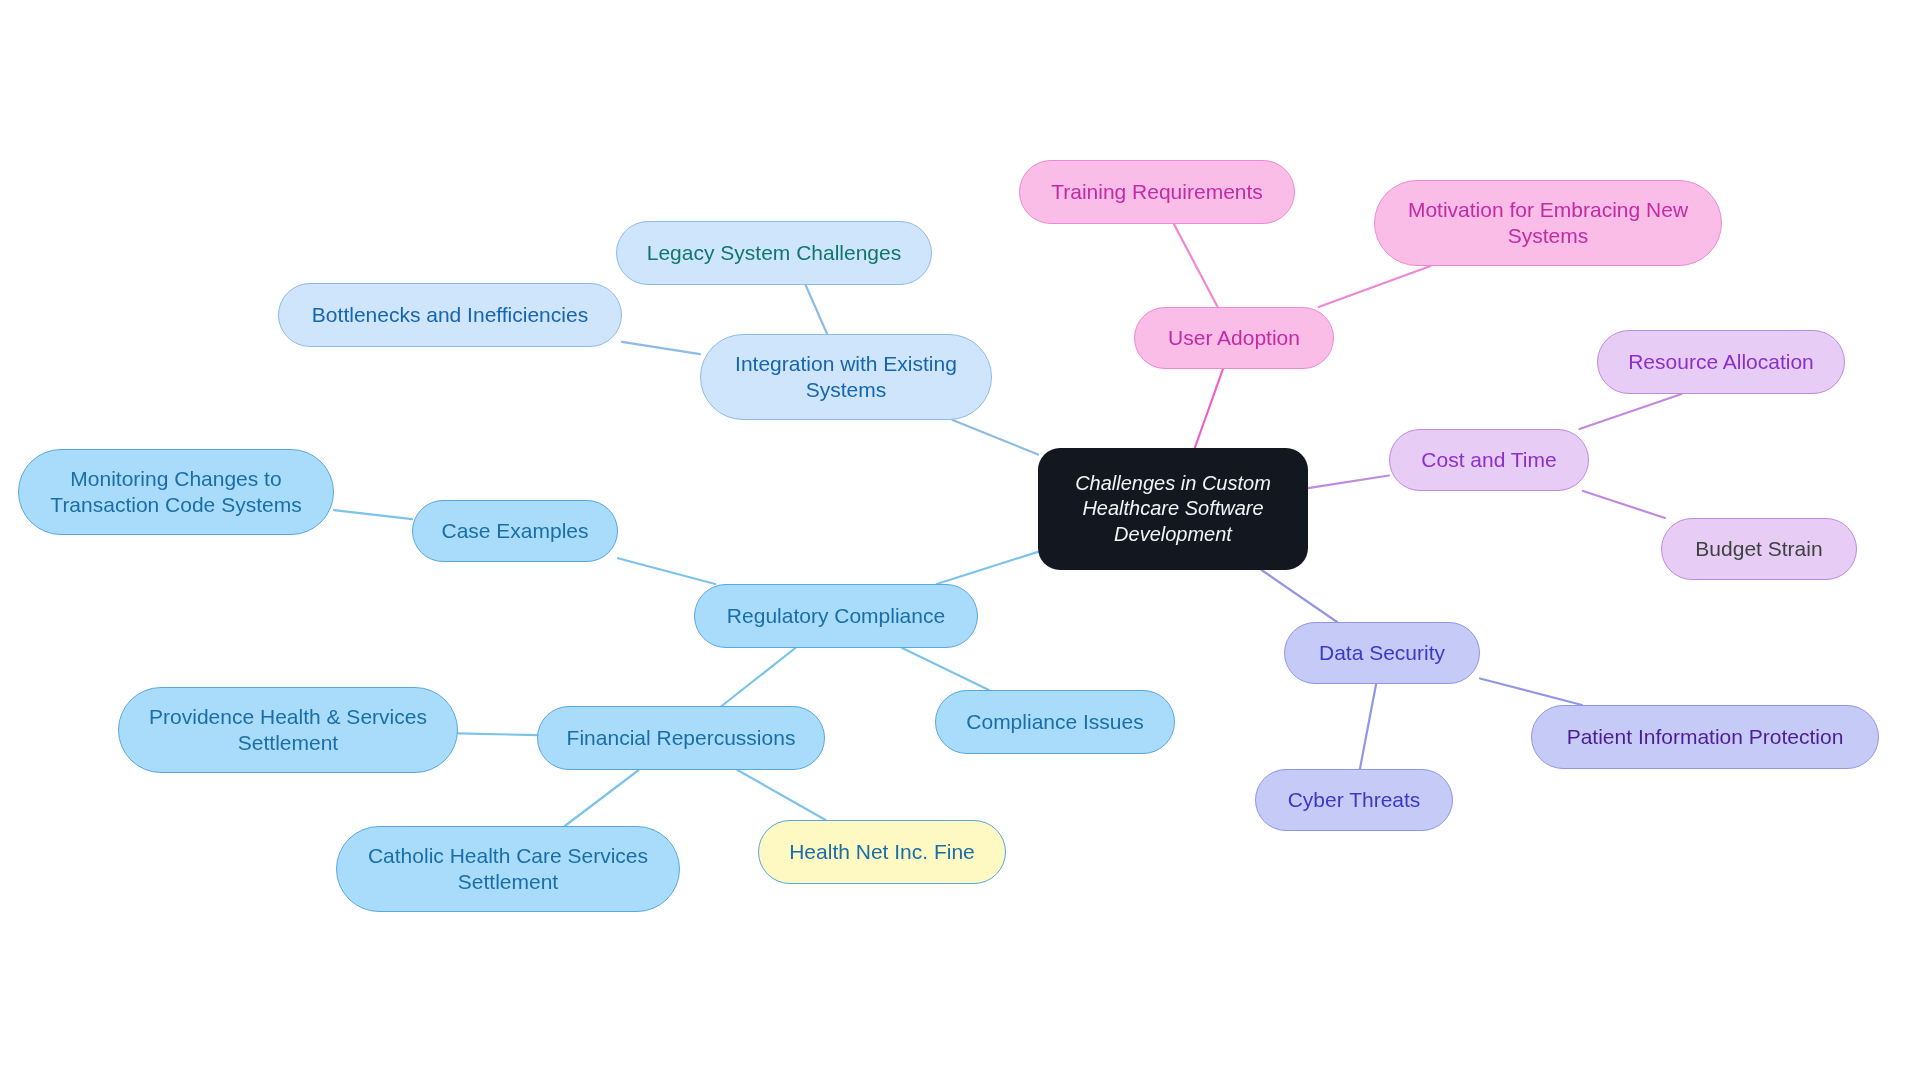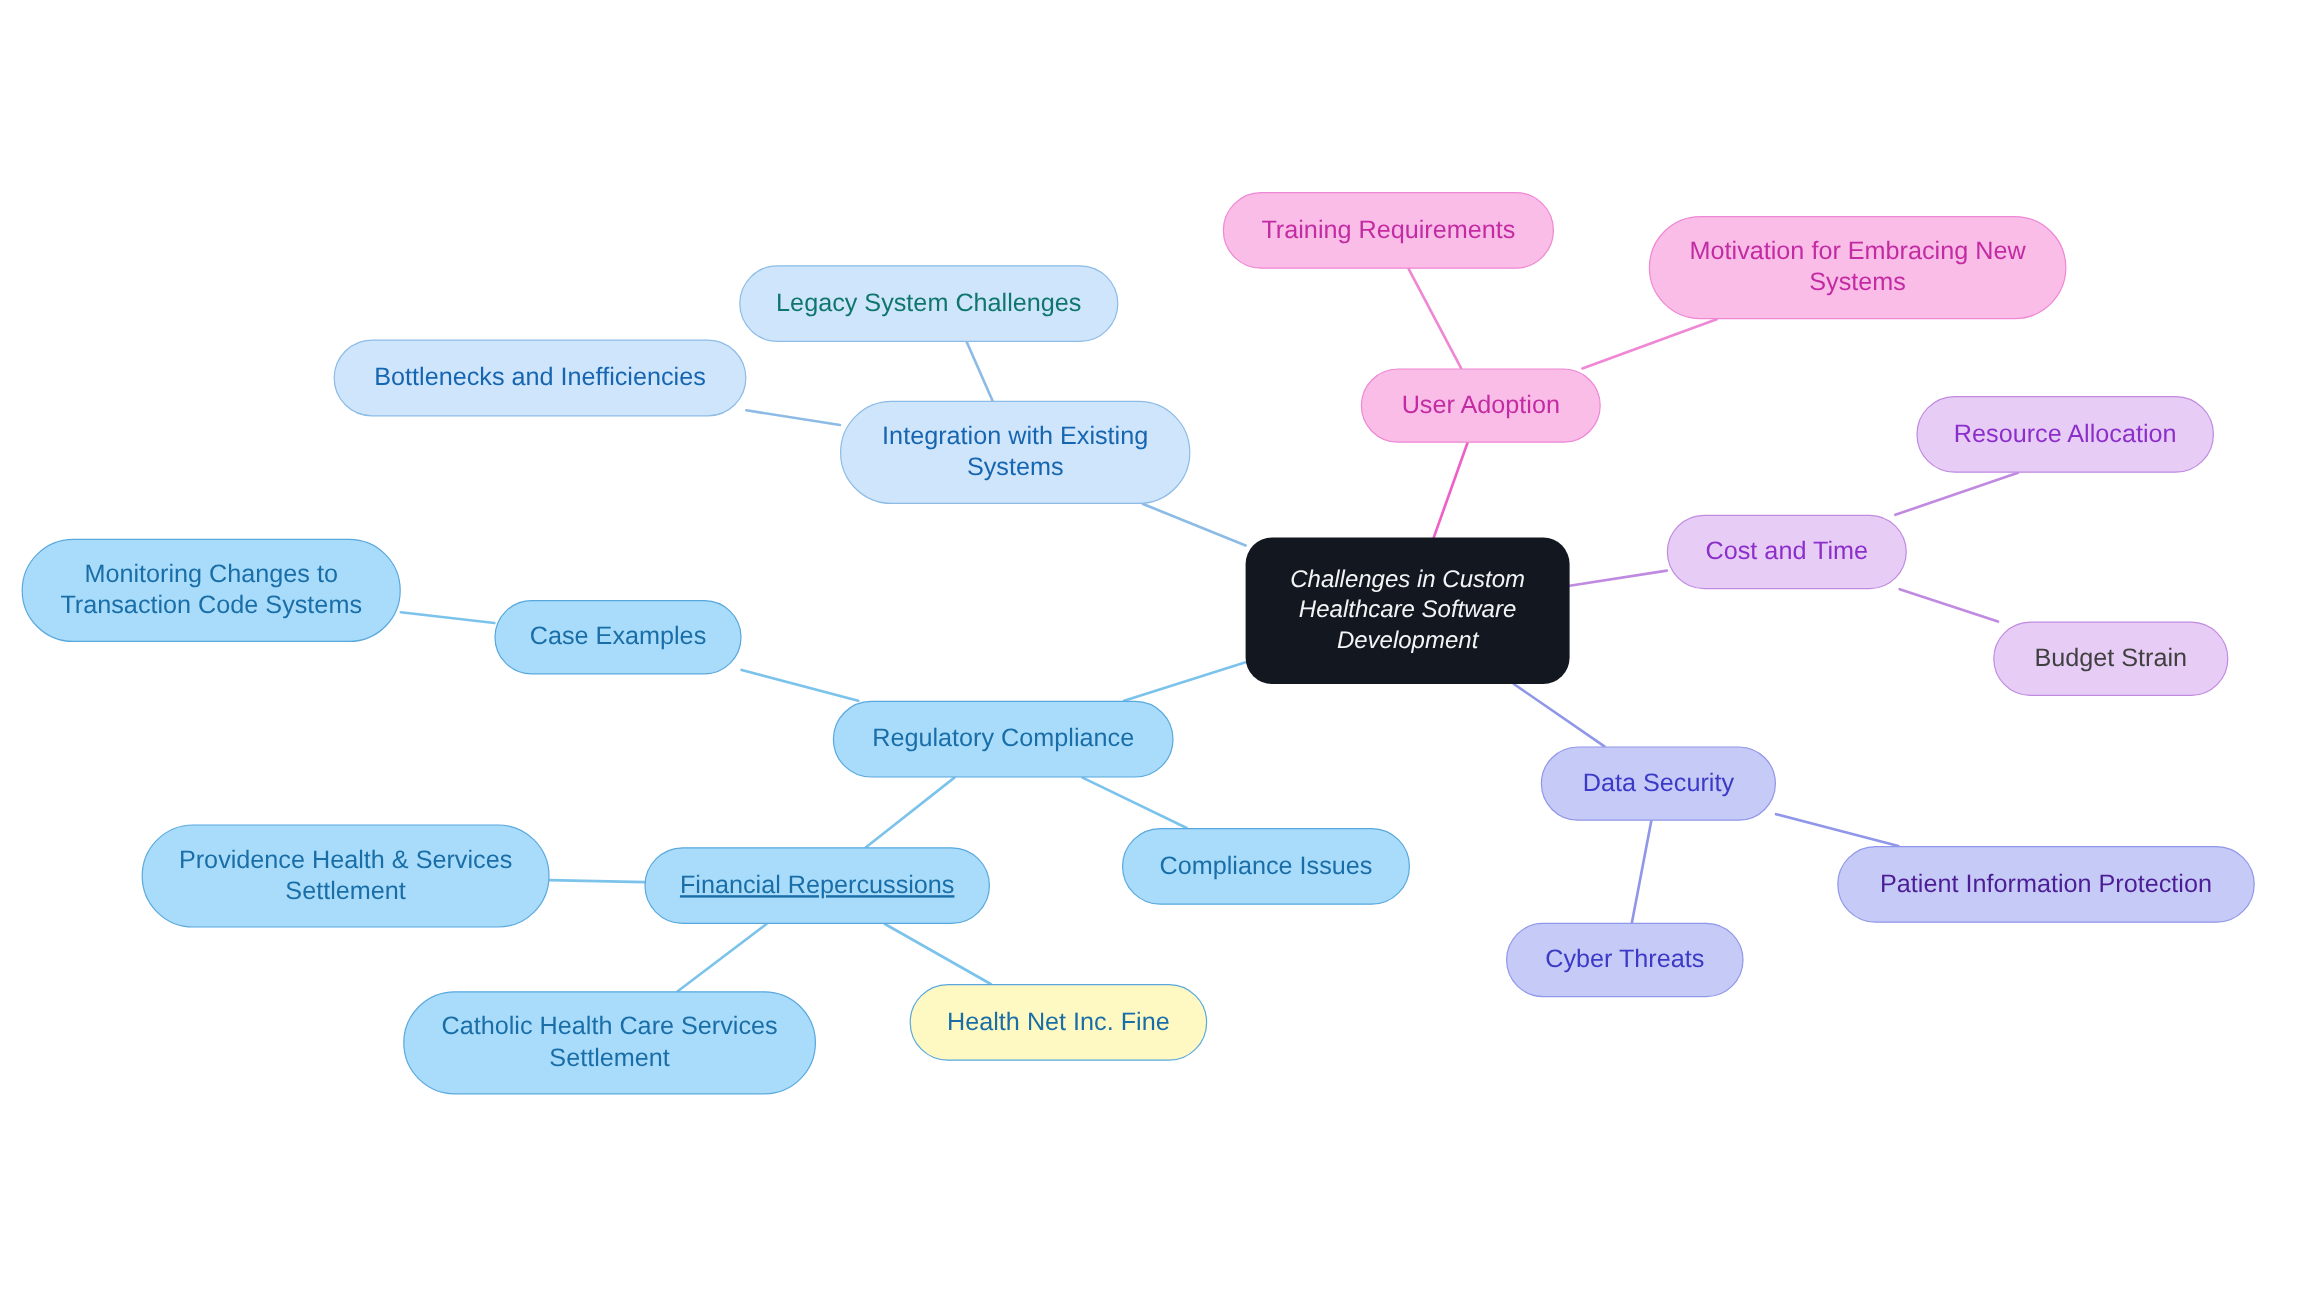--- a/index.html
+++ b/index.html
@@ -84,20 +84,20 @@
       <div class="node" style="left: 1597px; top: 330px; width: 248px; height: 64px; background: rgb(231, 204, 246); border-color: rgb(192, 138, 224); color: rgb(140, 47, 202); font-size: 21px;"><span class="n-label">Resource Allocation</span></div>
       <div class="node" style="left: 1661px; top: 518px; width: 196px; height: 62px; background: rgb(231, 204, 246); border-color: rgb(192, 138, 224); color: #404040; font-size: 21px;"><span class="n-label">Budget Strain</span></div>
       <div class="node" style="left: 1284px; top: 622px; width: 196px; height: 62px; background: rgb(198, 202, 247); border-color: rgb(144, 151, 233); color: rgb(58, 58, 198); font-size: 21px;"><span class="n-label">Data Security</span></div>
       <div class="node" style="left: 1531px; top: 705px; width: 348px; height: 64px; background: rgb(198, 202, 247); border-color: rgb(144, 151, 233); color: #4c1d95; font-size: 21px;"><span class="n-label">Patient Information Protection</span></div>
       <div class="node" style="left: 1255px; top: 769px; width: 198px; height: 62px; background: rgb(198, 202, 247); border-color: rgb(144, 151, 233); color: rgb(58, 58, 198); font-size: 21px;"><span class="n-label">Cyber Threats</span></div>
       <div class="node" style="left: 694px; top: 584px; width: 284px; height: 64px; background: rgb(169, 220, 250); border-color: rgb(88, 168, 222); color: rgb(26, 110, 168); font-size: 21px;"><span class="n-label">Regulatory Compliance</span></div>
       <div class="node" style="left: 412px; top: 500px; width: 206px; height: 62px; background: rgb(169, 220, 250); border-color: rgb(88, 168, 222); color: rgb(26, 110, 168); font-size: 21px;"><span class="n-label">Case Examples</span></div>
       <div class="node" style="left: 18px; top: 449px; width: 316px; height: 86px; background: rgb(169, 220, 250); border-color: rgb(88, 168, 222); color: rgb(26, 110, 168); font-size: 21px;"><span class="n-label">Monitoring Changes to
 Transaction Code Systems</span></div>
       <div class="node" style="left: 935px; top: 690px; width: 240px; height: 64px; background: rgb(169, 220, 250); border-color: rgb(88, 168, 222); color: rgb(26, 110, 168); font-size: 21px;"><span class="n-label">Compliance Issues</span></div>
-      <div class="node" style="left: 537px; top: 706px; width: 288px; height: 64px; background: rgb(169, 220, 250); border-color: rgb(88, 168, 222); color: rgb(26, 110, 168); font-size: 21px; text-decoration: underline;"><span class="n-label">Financial Repercussions</span></div>
+      <div class="node" style="left: 537px; top: 706px; width: 288px; height: 64px; background: rgb(169, 220, 250); border-color: rgb(88, 168, 222); color: rgb(26, 110, 168); font-size: 21px;"><span class="n-label">Financial Repercussions</span></div>
       <div class="node" style="left: 118px; top: 687px; width: 340px; height: 86px; background: rgb(169, 220, 250); border-color: rgb(88, 168, 222); color: rgb(26, 110, 168); font-size: 21px;"><span class="n-label">Providence Health &amp; Services
 Settlement</span></div>
       <div class="node" style="left: 336px; top: 826px; width: 344px; height: 86px; background: rgb(169, 220, 250); border-color: rgb(88, 168, 222); color: rgb(26, 110, 168); font-size: 21px;"><span class="n-label">Catholic Health Care Services
 Settlement</span></div>
       <div class="node" style="left: 758px; top: 820px; width: 248px; height: 64px; background: #fef9c3; border-color: rgb(88, 168, 222); color: rgb(26, 110, 168); font-size: 21px;"><span class="n-label">Health Net Inc. Fine</span></div>
     </div>
 </div>
 
 </body></html>

